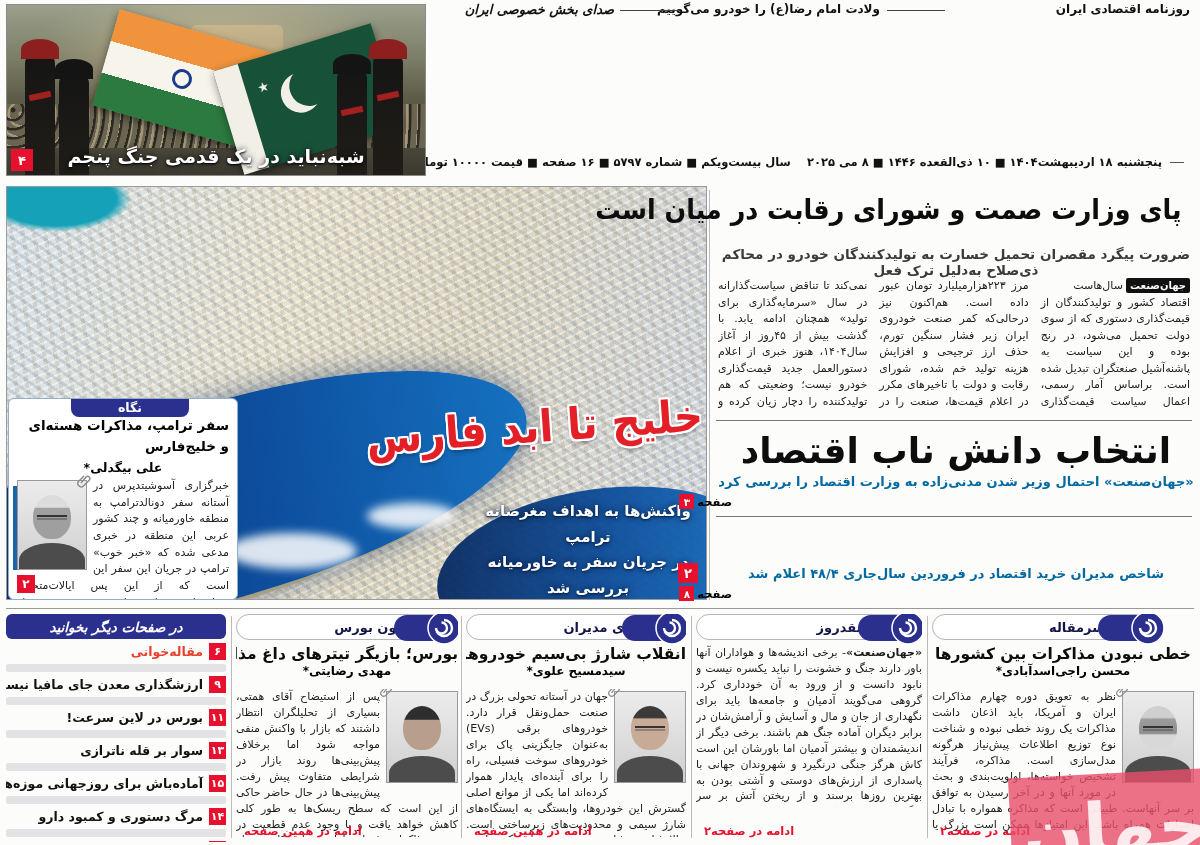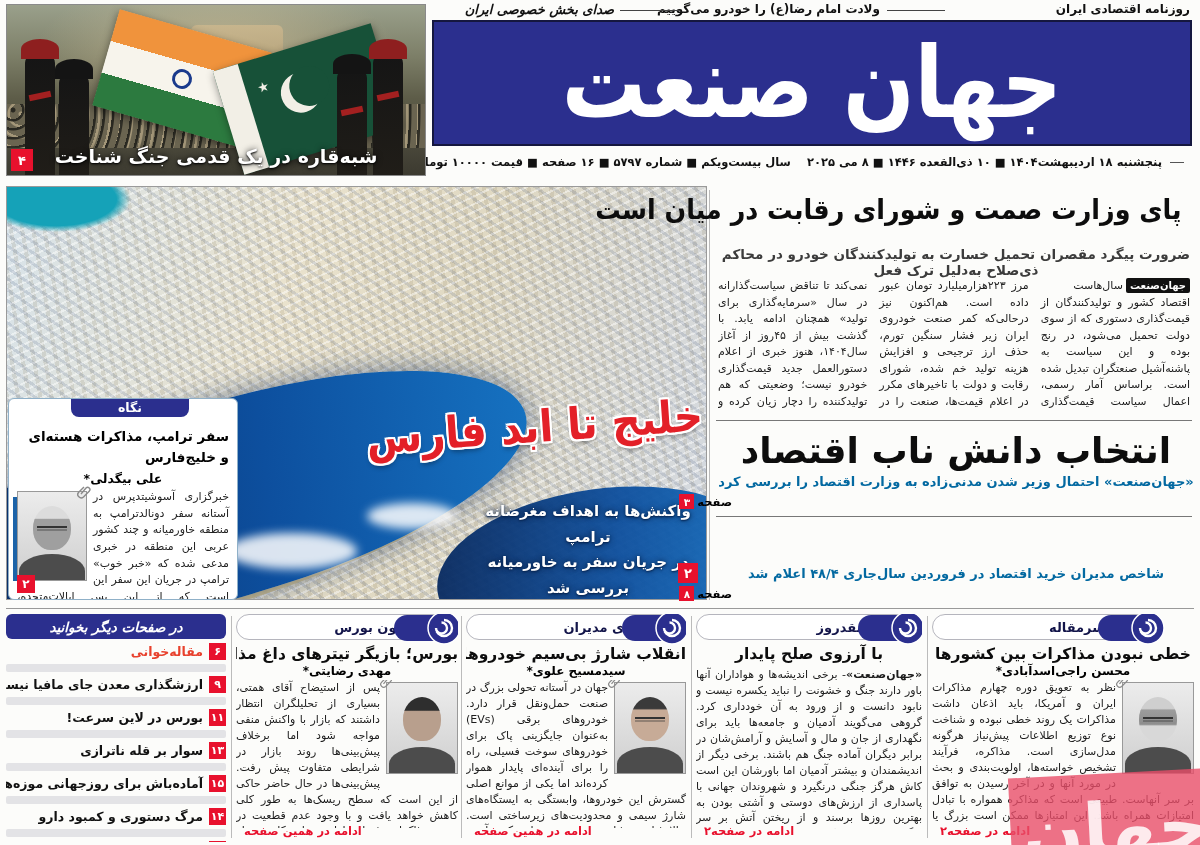--- a/index.html
+++ b/index.html
@@ -99,21 +99,21 @@
   .negah {
     position:absolute; top:398px; left:8px; width:230px; height:202px;
     background:#fff; border:1px solid #8fb0c8; border-radius:6px; z-index:5;
     padding:16px 8px 6px; overflow:hidden;
   }
   .negah-tab {
     position:absolute; top:-1px; right:48px; width:118px; height:19px; z-index:6;
     background:#2b2f8e; color:#fff; font-size:12.5px; font-weight:bold;
     display:flex; align-items:center; justify-content:center; border-radius:0 0 8px 8px;
   }
-  .negah-title { font-size:13.5px; font-weight:bold; color:#000; text-align:right; line-height:1.55; margin-top:11px; }
+  .negah-title { font-size:13.5px; font-weight:bold; color:#000; text-align:right; line-height:1.55; margin-top:0; }
   .negah-author { font-size:12.5px; font-weight:bold; text-align:center; margin:3px 0; }
   .negah-body { font-size:11px; color:#222; text-align:justify; line-height:1.52; }
   .portrait {
     position:relative; width:70px; height:90px; border:1px solid #999; background:linear-gradient(#ececec,#cfcfcf); overflow:hidden;
   }
   .portrait::before { content:""; position:absolute; top:14px; left:50%; width:38px; height:44px; margin-left:-19px; border-radius:50% 50% 46% 46%; background:#8f8f8f; }
   .portrait::after  { content:""; position:absolute; bottom:-8px; left:50%; width:66px; height:34px; margin-left:-33px; border-radius:50% 50% 0 0; background:#4c4c4c; }
   .portrait.white-hair::before { background:linear-gradient(#dcdcdc 28%, #9f9f9f 30%); }
   .portrait.dark-hair::before  { background:linear-gradient(#2e2e2e 30%, #b89f8d 33%); }
   .portrait.glasses-man::before{ background:linear-gradient(#3a3a3a 26%, #c7ab97 30%); }
@@ -145,21 +145,21 @@
   .rm-item { display:flex; align-items:center; gap:6px; height:19px; margin-top:3px; }
   .rm-item .badge { width:17px; height:17px; font-size:11px; flex:0 0 17px; }
   .rm-label { font-size:12.5px; font-weight:bold; color:#111; white-space:nowrap;text-align:center; }
   .rm-item.hot .rm-label { color:#e8412d; }
   .rm-strip { height:8px; background:#e3e3e6; margin-top:3px; border-radius:2px; }
   .sec-header { position:relative; height:26px; border:1px solid #b5b5bd; border-radius:13px; background:#fff; margin-bottom:5px; }
   .sec-header .label { position:absolute; inset:0; display:flex; align-items:center; justify-content:center; font-size:13px; font-weight:bold; color:#13154a; padding-left:60px; }
   .sec-pill { position:absolute; top:0; left:auto; right:-1px; width:64px; height:26px; background:#2b2f8e; border-radius:13px; }
   .sec-icon { position:absolute; top:-4px; right:-4px; width:34px; height:34px; }
   .col-title { font-size:15.5px; font-weight:bold; text-align:center; color:#0d0d0d; white-space:nowrap; margin:2px 0 1px; }
-  .col-author { font-size:12px; font-weight:bold; text-align:center; margin-bottom:2px; }
+  .col-author { font-size:12px; font-weight:bold; text-align:center; margin-bottom:11px; }
   .col-body { font-size:11px; line-height:1.45; text-align:justify; color:#1c1c1c; }
   .col-body .lead-label { font-weight:bold; }
   .float-photo { float:right; position:relative; margin:2px 0 2px 6px; }
   .cont-link { position:absolute; bottom:4px; left:8px; color:#e8112d; font-size:11.5px; font-weight:bold; }
   .watermark {
     position:absolute; right:-20px; bottom:-14px; width:210px; height:86px;
     background:rgba(233,78,105,.8); transform:rotate(-3deg); z-index:9;
     display:flex; align-items:flex-end; justify-content:center; overflow:hidden;
   }
   .watermark span { color:rgba(255,255,255,.85); font-size:72px; font-weight:bold; line-height:.8; }
@@ -168,23 +168,20 @@
 <body>
 
 <div id="page">
 
   <span class="mast-top-line mt-right">روزنامه اقتصادی ایران</span>
   <span class="mast-top-line mt-center">ولادت امام رضا(ع) را خودرو می‌گوییم</span>
   <span class="mast-top-line mt-left">صدای بخش خصوصی ایران</span>
   <div class="mt-rule" style="right:255px; width:58px;"></div>
   <div class="mt-rule" style="right:520px; width:60px;"></div>
 
-  <div class="logo-box">
-    <span class="logo-text">جهان صنعت</span>
-  </div>
 
   <div class="dateline">
     <span class="rule end"></span>
     <span class="dl-seg">پنجشنبه ۱۸ اردیبهشت۱۴۰۴ ■ ۱۰ ذی‌القعده ۱۴۴۶ ■ ۸ می ۲۰۲۵</span>
     <span class="rule"></span>
     <span class="dl-seg">سال بیست‌ویکم ■ شماره ۵۷۹۷ ■ ۱۶ صفحه ■ قیمت ۱۰۰۰۰ تومان</span>
     <span class="rule end"></span>
   </div>
 
   <div class="photo-news">
@@ -201,21 +198,21 @@
     <div class="soldier red" style="left:18px;">
         <span class="sash"></span>
       </div>
     <div class="soldier" style="left:52px; height:100px;"></div>
     <div class="soldier red" style="right:22px;">
         <span class="sash"></span>
       </div>
     <div class="soldier" style="right:58px; height:105px;">
         <span class="sash"></span>
       </div>
-    <div class="photo-caption">شبه‌قاره در یک قدمی جنگ شناخت</div>
+    <div class="photo-caption">شبه‌نباید در یک قدمی جنگ پنجم</div>
     <span class="badge corner" style="left:4px; bottom:4px;">۴</span>
   </div>
 
   <div class="gulf">
     <div class="coast"></div>
     <div class="water main"></div>
     <div class="water oman"></div>
     <div class="cloud" style="left:220px; bottom:30px; width:130px; height:36px;"></div>
     <div class="cloud" style="left:360px; bottom:70px; width:90px; height:26px;"></div>
     <div class="gulf-title">خلیج تا ابد فارس</div>
@@ -370,21 +367,20 @@
 
   <div class="bottom-col" style="left:696px; width:226px;">
     <div class="sec-header">
       <span class="label">نقدروز</span>
       <span class="sec-pill"></span>
       <svg class="sec-icon" viewBox="0 0 34 34">
           <circle cx="17" cy="17" r="16" fill="#2b2f8e" stroke="#fff" stroke-width="1.5"></circle>
           <path d="M17 17 m0 -8 a8 8 0 1 1 -8 8 a5.5 5.5 0 1 0 5.5 -5.5" fill="none" stroke="#fff" stroke-width="2.4"></path>
         </svg>
     </div>
-    <div class="col-title">با آرزوی صلح پایدار</div>
     <div class="col-body" style="height:162px; overflow:hidden; margin-top:4px;">
       <span class="lead-label">«جهان‌صنعت»</span><span>- برخی اندیشه‌ها و هواداران آنها باور دارند جنگ و خشونت را نباید یکسره نیست و نابود دانست و از ورود به آن خودداری کرد. گروهی می‌گویند آدمیان و جامعه‌ها باید برای نگهداری از جان و مال و آسایش و آرامش‌شان در برابر دیگران آماده جنگ هم باشند. برخی دیگر از اندیشمندان و بیشتر آدمیان اما باورشان این است کاش هرگز جنگی درنگیرد و شهروندان جهانی با پاسداری از ارزش‌های دوستی و آشتی بودن به بهترین روزها برسند و از ریختن آتش بر سر دیگران خودداری کنند. به نظر می‌رسد دنیای امروز با پویش از دورانی که کشورها به هر بهانه‌ای با یکدیگر ستیز می‌کردند تا اندازه‌ای عبور کرده است. شوربختانه جمهوری اسلامی ایران اگرچه...</span>
     </div>
     <div class="cont-link">ادامه در صفحه۲</div>
   </div>
 
   <div class="bottom-col" style="left:932px; width:262px;">
     <div class="sec-header" style="width:230px; margin-right:auto;">
       <span class="label">سرمقاله</span>
       <span class="sec-pill"></span>

